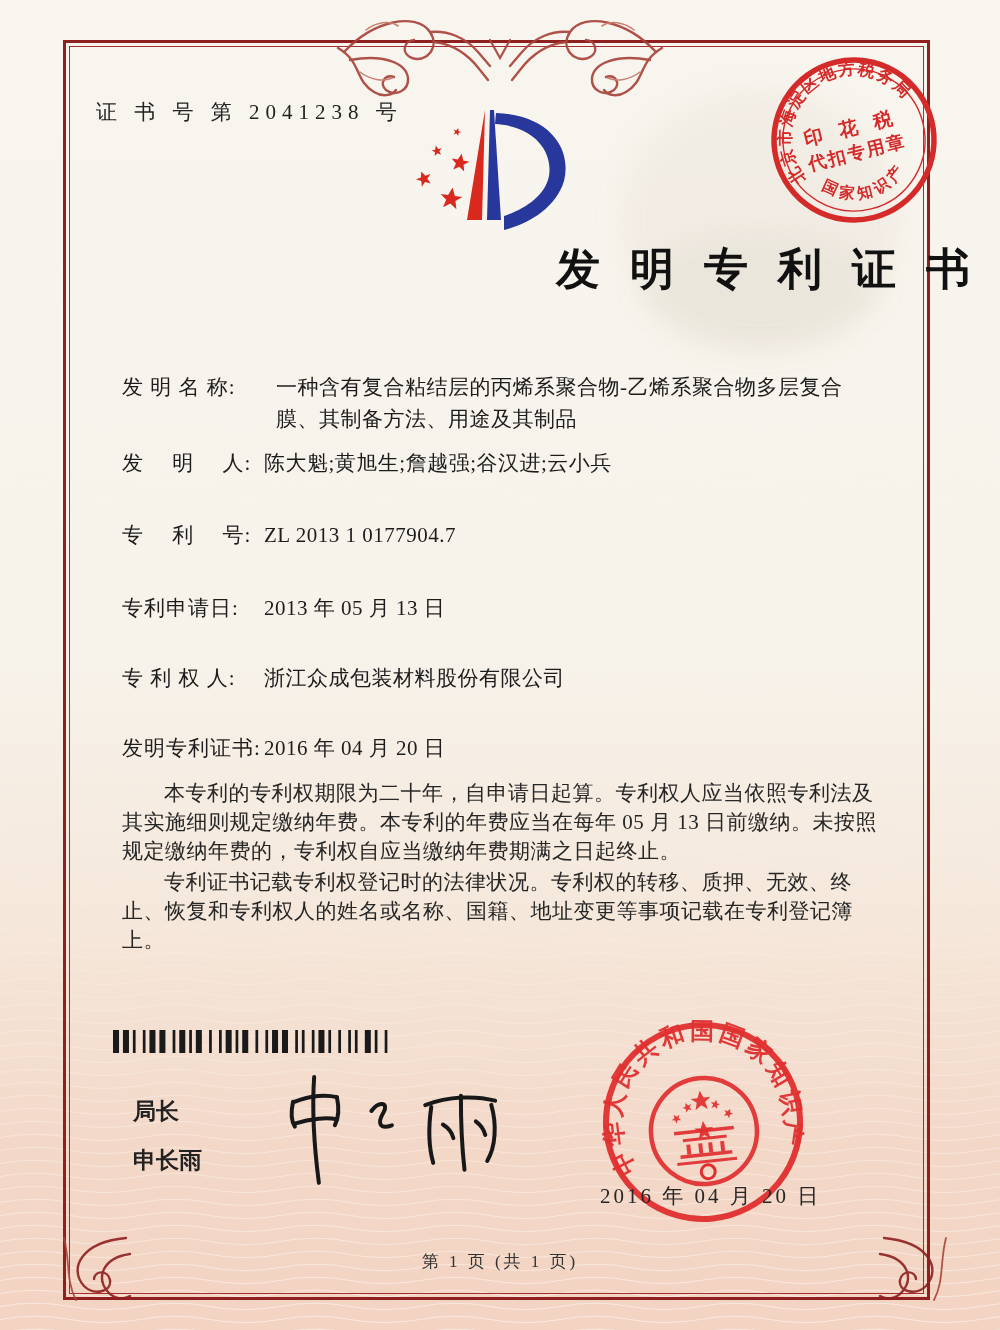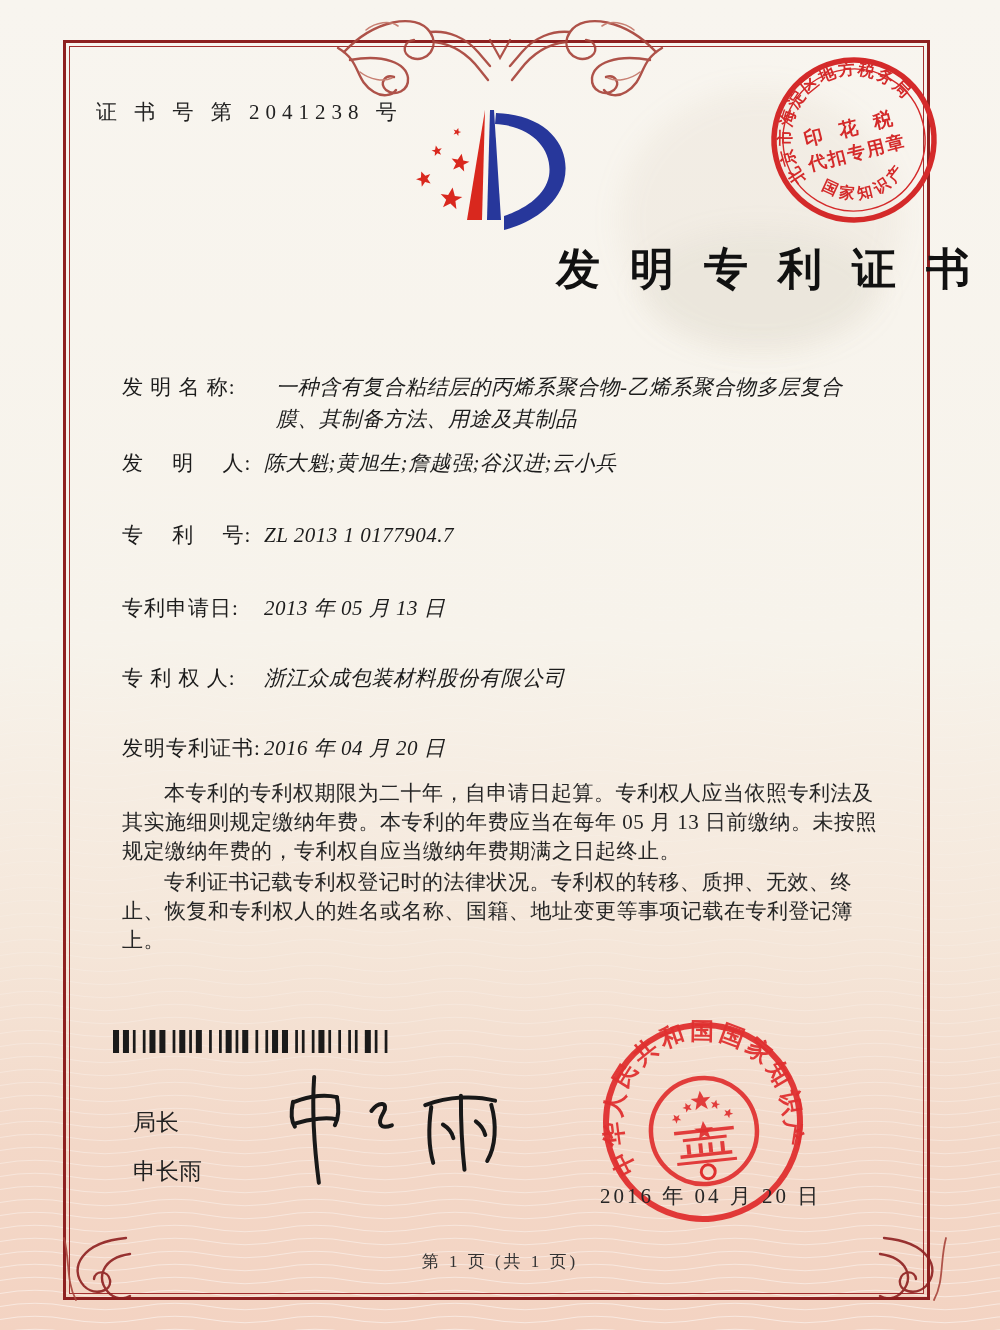--- a/index.html
+++ b/index.html
@@ -13,33 +13,33 @@
   .frame-inner{position:absolute;left:3px;top:3px;right:3px;bottom:3px;border:1px solid #a33030;}
   .smudge{position:absolute;border-radius:50%;filter:blur(14px);z-index:1;}
   .content{position:absolute;left:0;top:0;width:1000px;height:1330px;z-index:2;}
   .cert-no{position:absolute;left:96px;top:98px;font-size:21px;letter-spacing:6px;color:#222;}
   .logo{position:absolute;left:398px;top:103px;}
   .tax-stamp{position:absolute;left:748px;top:42px;}
   .title{position:absolute;left:0;top:240px;width:1000px;text-align:right;
          font-size:44px;font-weight:600;letter-spacing:30px;text-indent:30px;color:#111;}
   .field{position:absolute;left:122px;width:760px;display:flex;font-size:21px;line-height:1.52;}
   .field .lab{flex:0 0 142px;white-space:pre-wrap;letter-spacing:1px;}
-  .field .val{flex:1;letter-spacing:0.5px;font-style:italic;}
+  .field .val{flex:1;letter-spacing:0.5px;}
   .f-name{top:372px;gap:12px;}
   .f-inv{top:448px;}
   .f-patno{top:520px;}
   .f-appdate{top:593px;}
   .f-owner{top:663px;}
   .f-pubdate{top:733px;}
   .paras{position:absolute;left:122px;top:779px;width:760px;font-size:21px;line-height:29px;
          color:#262626;letter-spacing:0.5px;}
   .paras p{margin:0 0 2px 0;text-indent:2em;}
   .barcode{position:absolute;left:113px;top:1030px;}
   .sig-block{position:absolute;left:133px;top:1096px;font-family:"Liberation Sans","DejaVu Sans",sans-serif;
-             font-size:23px;font-weight:400;color:#222;margin-top:11px;}
+             font-size:23px;font-weight:700;color:#222;}
   .sig-block .t{display:block;margin-bottom:18px;}
   .signature{position:absolute;left:280px;top:1068px;}
   .seal{position:absolute;left:596px;top:1015px;}
   .seal-date{position:absolute;left:600px;top:1182px;font-size:21px;letter-spacing:3px;color:#262626;}
   .footer{position:absolute;left:0;top:1250px;width:1000px;text-align:center;font-size:17px;
           letter-spacing:3px;color:#333;}
   .ornament-top{position:absolute;left:330px;top:8px;z-index:3;}
   .corner{position:absolute;z-index:3;}
   .corner.bl{left:56px;top:1230px;}
   .corner.br{left:874px;top:1230px;transform:scaleX(-1);}

